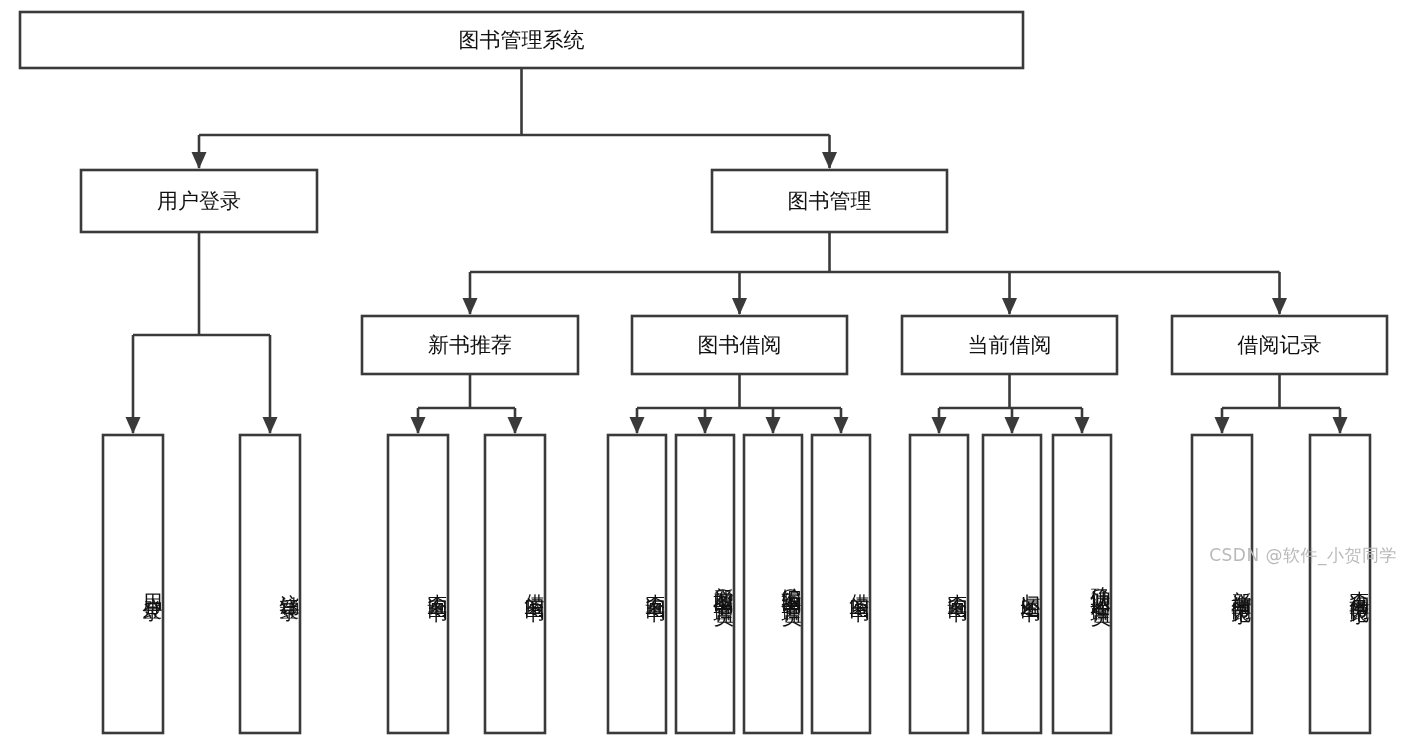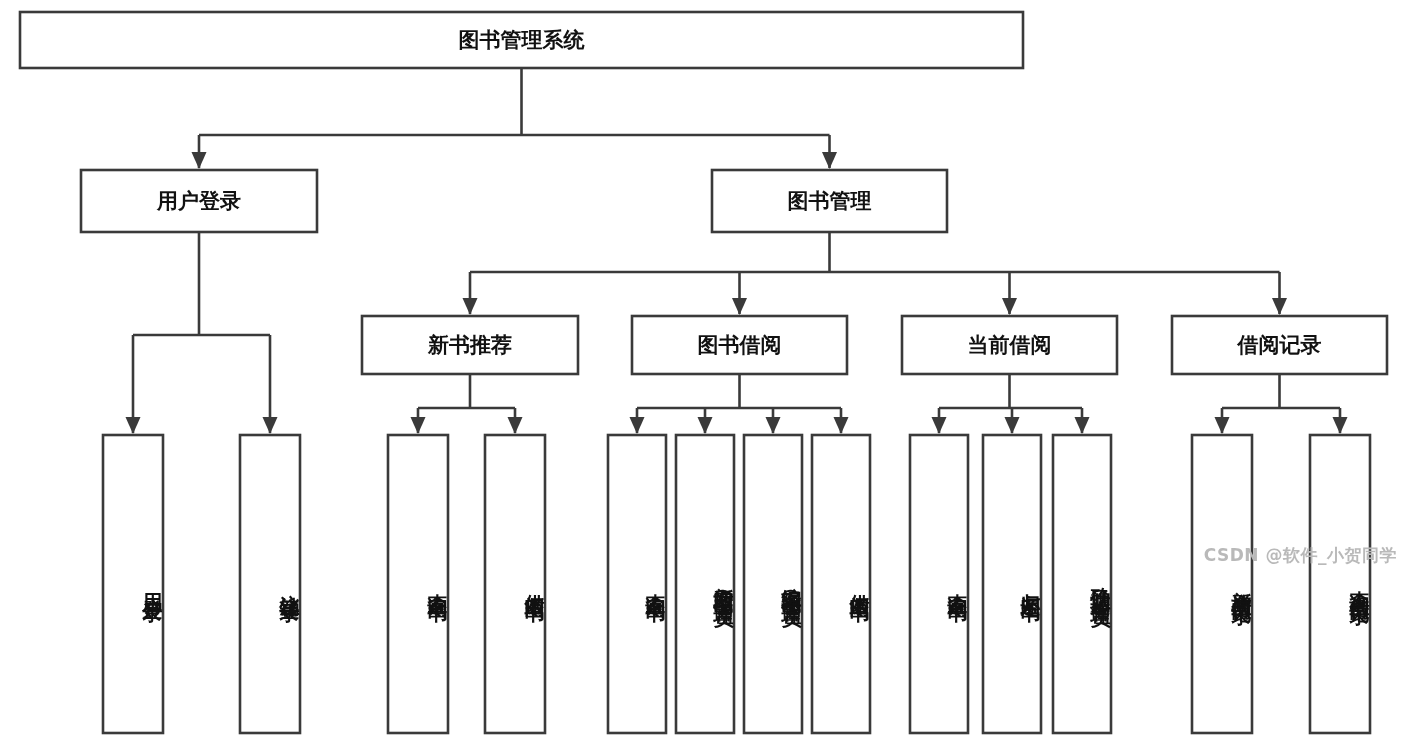--- a/index.html
+++ b/index.html
@@ -10,21 +10,20 @@
   body {
     width: 1405px;
     height: 747px;
     overflow: hidden;
     font-family: "DejaVu Sans", "Liberation Sans", sans-serif;
   }
   #diagram-root {
     position: relative;
     width: 1405px;
     height: 589px;
-    font-weight: bold;
   }
   svg#tree-svg {
     position: absolute;
     left: 0;
     top: 0;
     width: 1405px;
     height: 747px;
     display: block;
   }
   .node-box {

